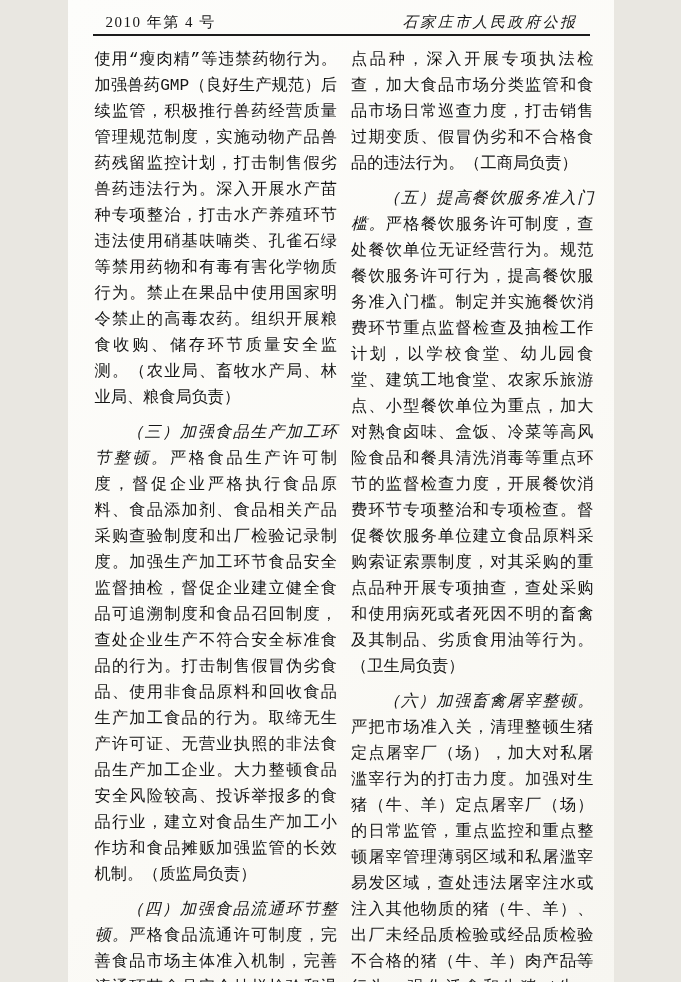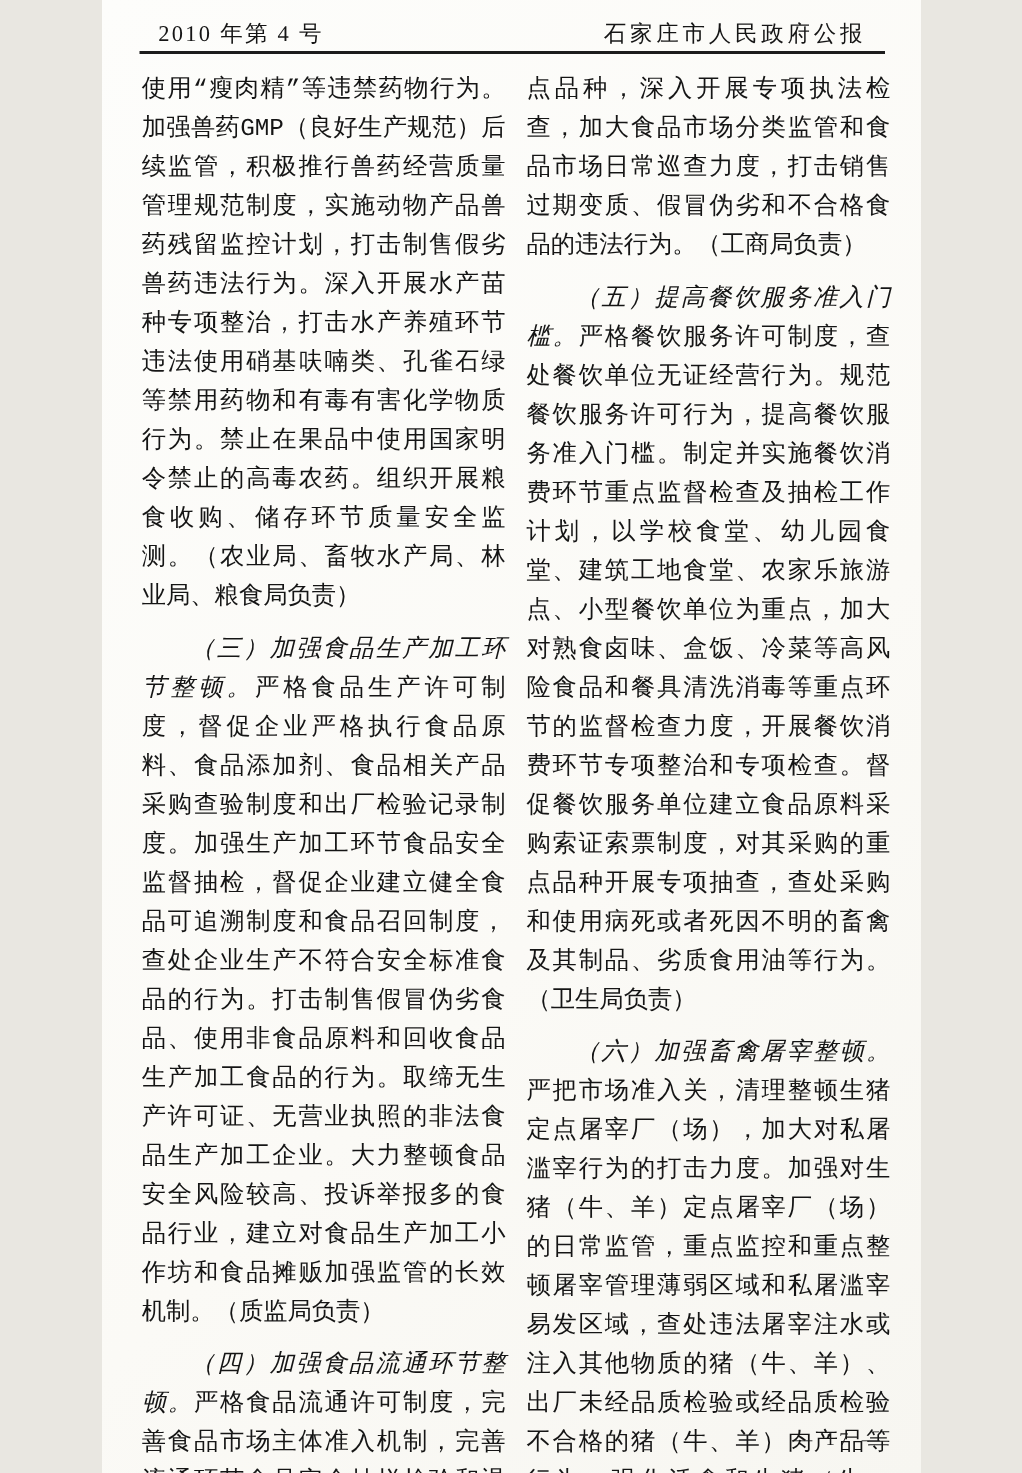--- a/index.html
+++ b/index.html
@@ -22,21 +22,21 @@
     position: absolute;
     top: 13px;
     left: 38px;
     right: 36px;
     display: flex;
     justify-content: space-between;
     align-items: baseline;
     font-size: 15px;
   }
   .issue { letter-spacing: 1.5px; }
-  .pub   { letter-spacing: 2.5px; }
+  .pub   { font-style: italic; letter-spacing: 2.5px; }
   .rule {
     position: absolute;
     top: 34px;
     left: 25px;
     right: 24px;
     height: 2px;
     background: #1c1c1c;
   }
   .content {
     position: absolute;

